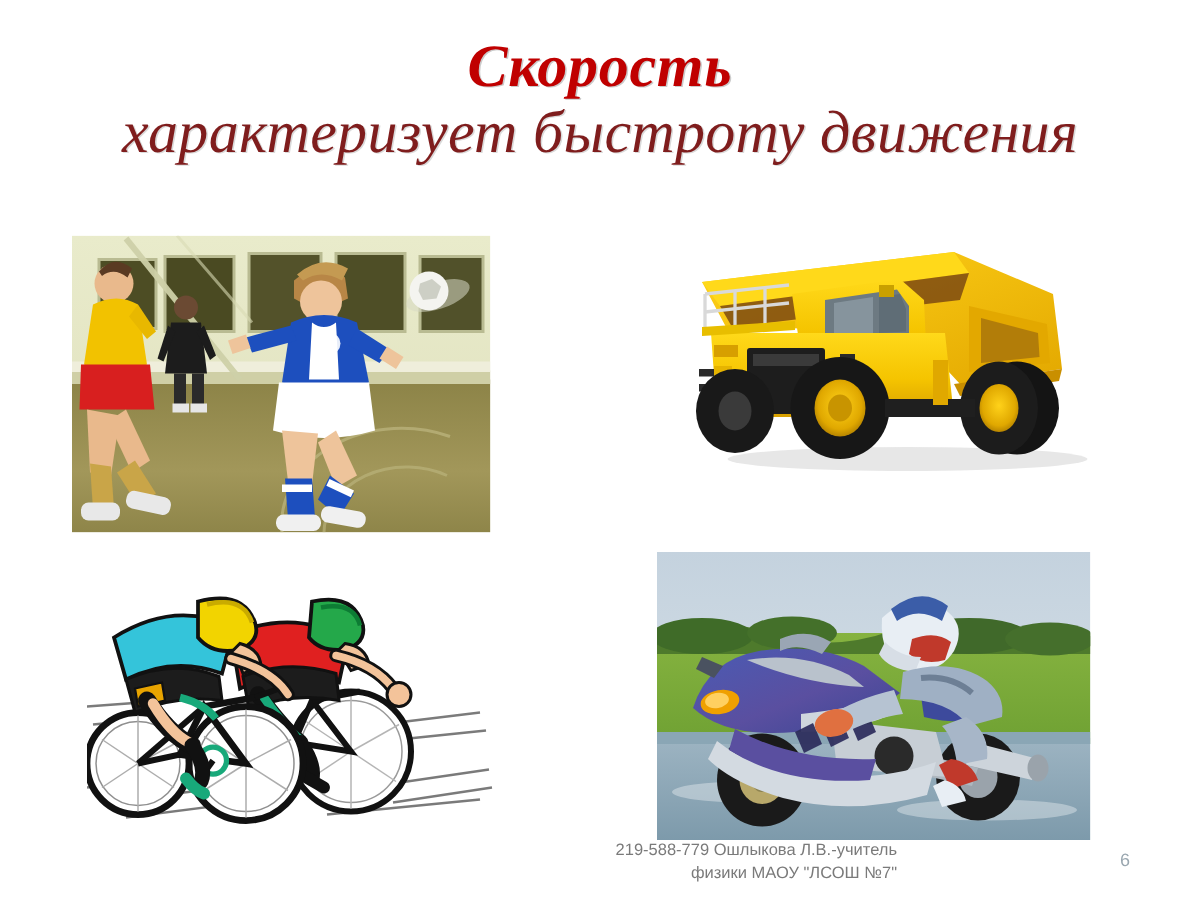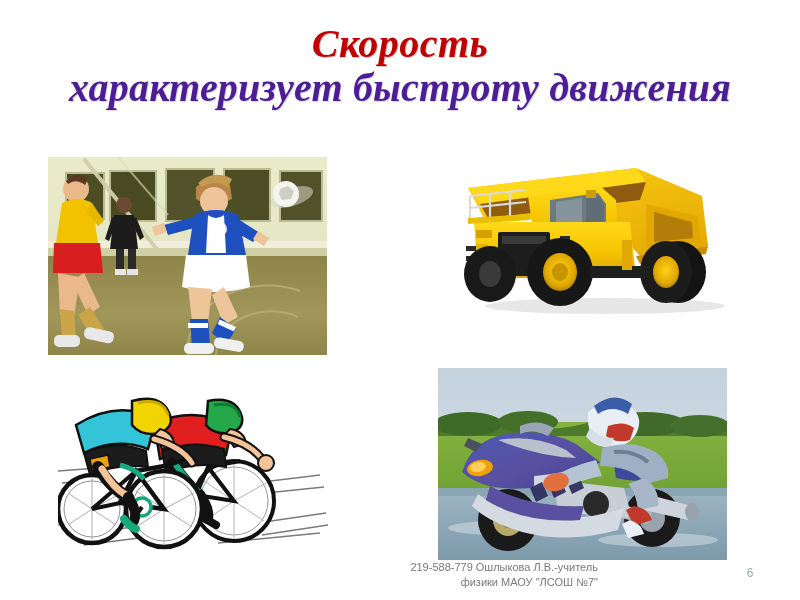--- a/index.html
+++ b/index.html
@@ -12,21 +12,21 @@
   
   .title-block{position:absolute;left:0;top:22px;width:800px;text-align:center;}
   .title-line1{
     font-family:"Liberation Serif", serif;
     font-style:italic;font-weight:bold;font-size:40px;color:#C00000;
     line-height:1.08;letter-spacing:0.5px;
     text-shadow:1px 1px 0 rgba(140,140,140,.45);
   }
   .title-line2{
     font-family:"Liberation Serif", serif;
-    font-style:italic;font-weight:bold;font-size:40px;color:#4c1d95;
+    font-style:italic;font-weight:normal;font-size:40px;color:#7f1d1d;
     line-height:1.15;letter-spacing:0.2px;
     text-shadow:1px 1px 0 rgba(150,150,150,.35);
   }
 
   
   .pic{position:absolute;overflow:hidden;}
   .pic svg{display:block;width:100%;height:100%;}
 
   #pic-football{left:48px;top:157px;width:279px;height:198px;}
   #pic-truck{left:440px;top:160px;width:310px;height:155px;}

